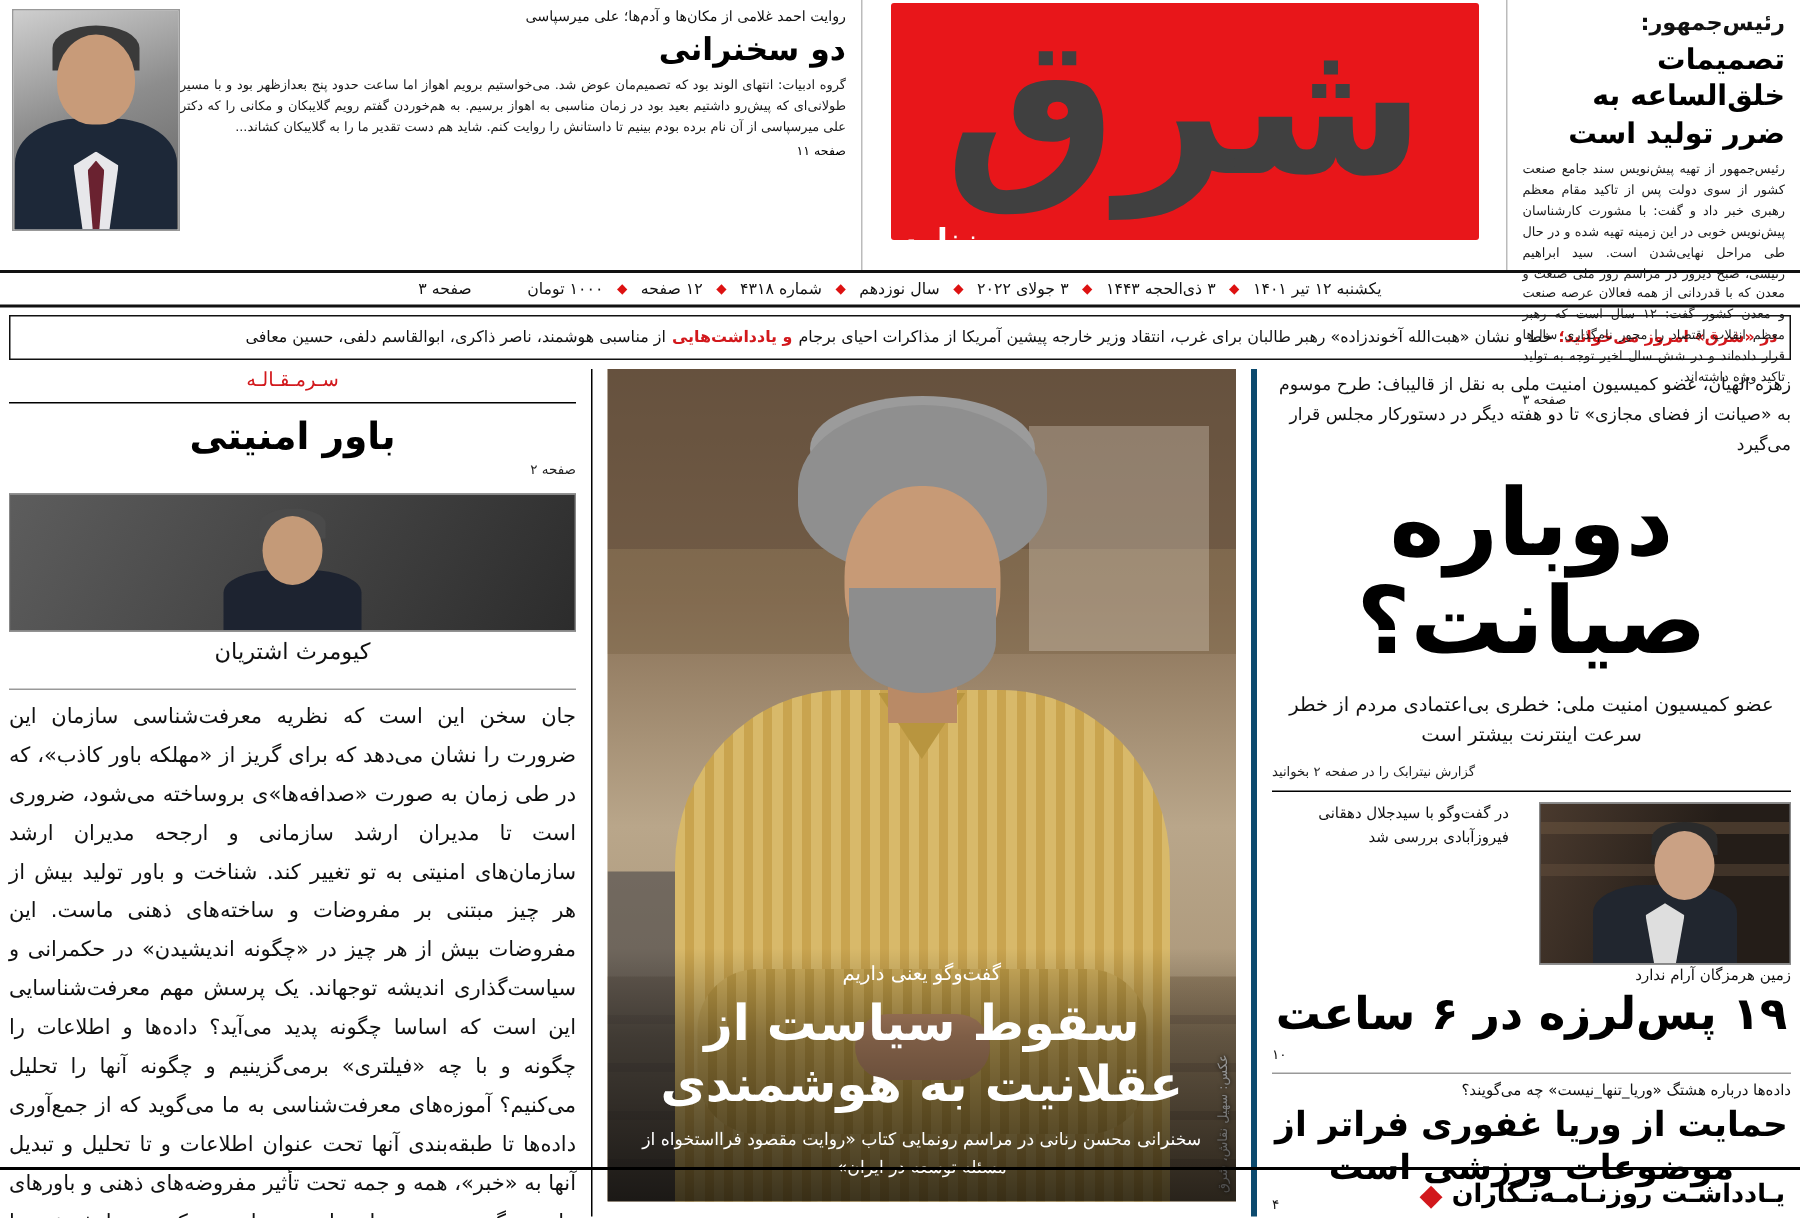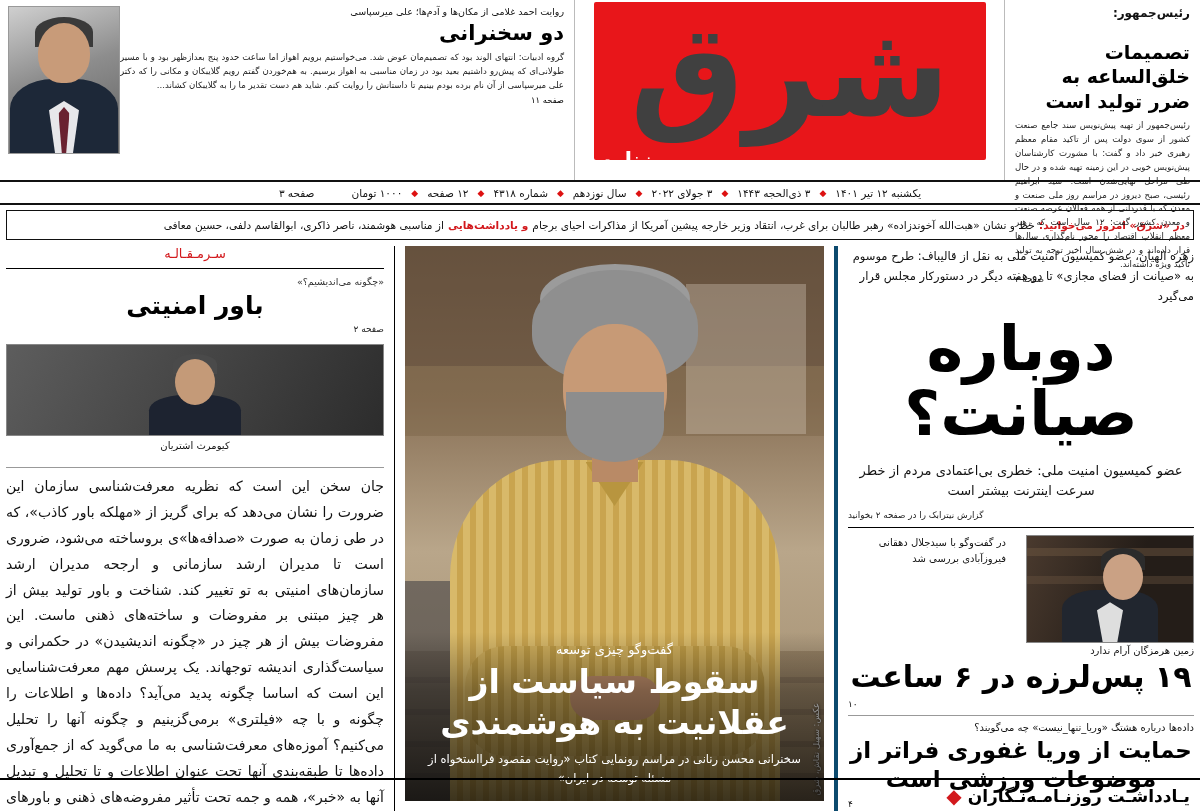--- a/index.html
+++ b/index.html
@@ -25,22 +25,22 @@
     border-bottom: 2px solid #111;
   }
   
   .mh-right {
     width: 196px;
     padding: 6px 10px 4px 10px;
     border-left: 1px solid #bbb;
     display: flex; flex-direction: column;
   }
   .mh-kicker {
-    font-size: 12px; color: #111; font-weight: bold;
-    margin-bottom: 20px;
+    font-size: 15px; color: #111; font-weight: bold;
+    margin-bottom: 4px;
   }
   .mh-headline {
     font-size: 19px; font-weight: bold; line-height: 1.28;
     color: #000; margin-bottom: 6px;
   }
   .mh-body {
     font-size: 8.6px; line-height: 1.62; text-align: justify; color: #1a1a1a;
     flex: 1;
   }
   .mh-pagenum {
@@ -243,21 +243,21 @@
   .opin-head { font-size: 25px; font-weight:bold; text-align:center; margin-bottom:4px;}
   .opin-pg { font-size: 9px; color:#222; text-align:right; margin-bottom: 10px;}
   .opin-photo {
     width:100%; height:92px; background:#3b3b3b; position:relative; overflow:hidden; margin-bottom:4px;
     border:1px solid #888;
   }
   .opin-photo .bg{position:absolute;inset:0;background:linear-gradient(120deg,#5d5d5d,#2c2c2c);}
   .opin-photo .f{position:absolute;left:50%;top:14px;transform:translateX(-50%);width:40px;height:46px;border-radius:50%;background:#c49a78;}
   .opin-photo .h{position:absolute;left:50%;top:9px;transform:translateX(-50%);width:44px;height:20px;border-radius:50% 50% 0 0;background:#4a4a4a;}
   .opin-photo .b{position:absolute;left:50%;bottom:0;transform:translateX(-50%);width:92px;height:40px;border-radius:38% 38% 0 0;background:#1d2330;}
-  .opin-name { font-size: 10px; text-align:center; color:#111; margin-bottom:16px; }
+  .opin-name { font-size: 15px; text-align:center; color:#111; margin-bottom:16px; }
   .opin-body { font-size: 14px; line-height: 1.85; text-align: justify; color:#111; }
 
   
   .footer {
     position:absolute; bottom:0; right:0; left:0;
     height: 34px; border-top: 2px solid #000;
     display:flex; align-items:center; padding: 0 10px;
   }
   .footer-title { font-size: 17px; font-weight:bold; letter-spacing:1px; }
   .footer-dot { color:#d2181c; font-size: 20px; margin: 0 6px; }
@@ -372,31 +372,30 @@
         <div class="collar"></div>
         <div class="neck"></div>
         <div class="hair2"></div>
         <div class="hair"></div>
         <div class="face"></div>
         <div class="beard"></div>
         <div class="arms"></div>
         <div class="hands"></div>
         <div class="hero-credit">عکس: سهیل نقاش، شرق</div>
         <div class="hero-overlay">
-          <div class="hero-kicker">گفت‌وگو چیزی توسعه</div>
+          <div class="hero-kicker">گفت‌وگو یعنی داریم</div>
           <div class="hero-head">سقوط سیاست از عقلانیت به هوشمندی</div>
           <div class="hero-deck">سخنرانی محسن رنانی در مراسم رونمایی کتاب «روایت مقصود فرااستخواه از مسئله توسعه در ایران»</div>
         </div>
       </div>
     </div>
 
     <div class="col-left">
       <div class="opin-title">سـرمـقـالـه</div>
       <div class="rule"></div>
-      <div class="opin-q">«چگونه می‌اندیشیم؟»</div>
       <div class="opin-head">باور امنیتی</div>
       <div class="opin-pg">صفحه ۲</div>
       <div class="opin-photo">
         <div class="bg"></div>
           <div class="b"></div>
           <div class="h"></div>
           <div class="f"></div>
       </div>
       <div class="opin-name">کیومرث اشتریان</div>
       <div class="rule-thin"></div>

